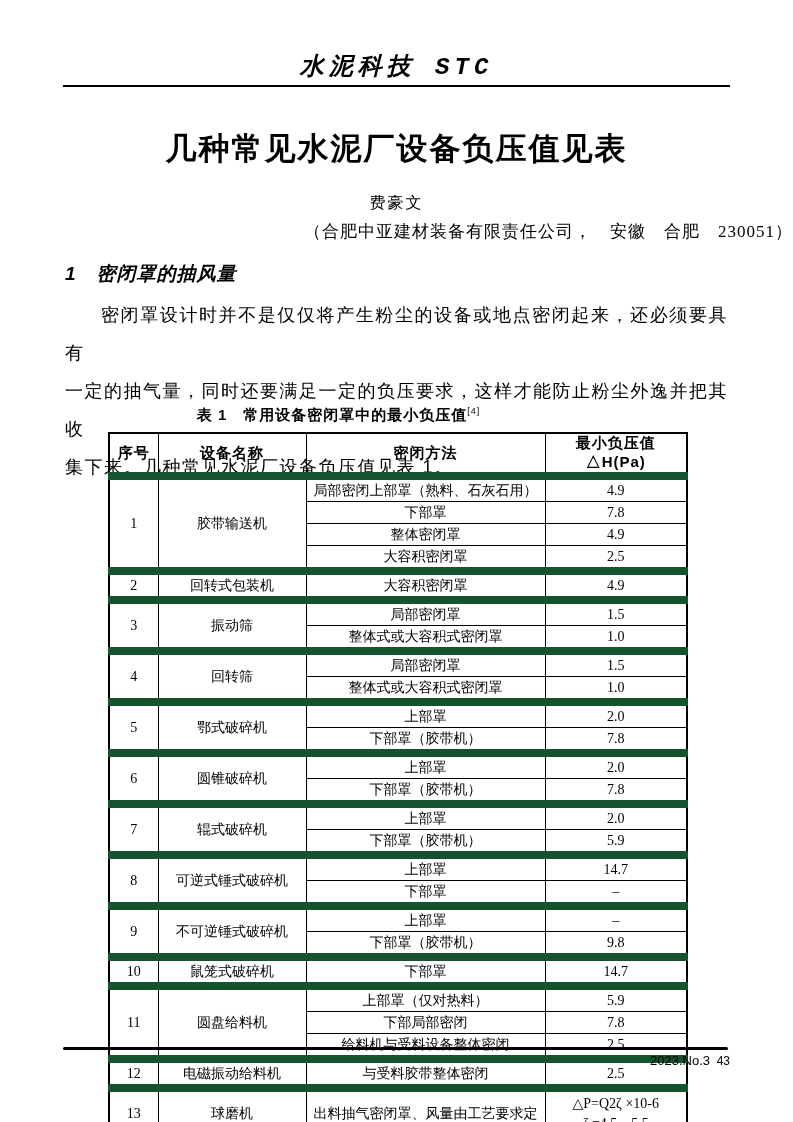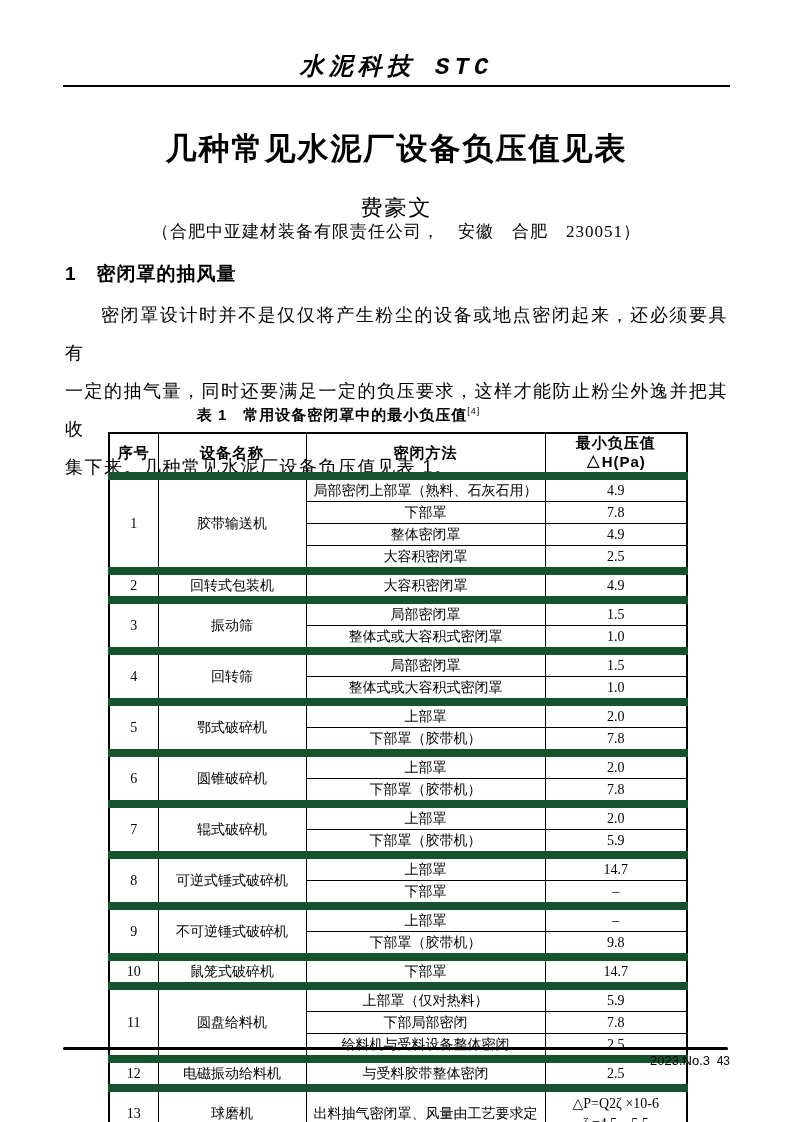--- a/index.html
+++ b/index.html
@@ -18,30 +18,30 @@
   }
   .head-rule{top:85px;left:63px;width:667px;height:2px;background:#000;}
 
   
   .article-title{
     top:128px;left:0;width:793px;text-align:center;
     font-size:31px;font-weight:700;letter-spacing:2px;
   }
   .article-author{
     top:193px;left:0;width:793px;text-align:center;
-    font-family:"Liberation Serif",serif;font-size:22px;letter-spacing:2px;
+    font-family:"Liberation Serif",serif;font-size:16px;letter-spacing:2px;
   }
   .article-affil{
-    top:220px;left:0;width:793px;text-align:center;
+    top:220px;left:0;width:793px;text-align:right;
     font-family:"Liberation Serif",serif;font-size:17px;letter-spacing:1px;
   }
 
   
   .section-heading{
-    top:261px;left:65px;font-size:19px;font-weight:700;letter-spacing:1px;
+    top:261px;left:65px;font-size:19px;font-weight:700;letter-spacing:1px;font-style:italic;
   }
   .intro{
     top:296px;left:65px;width:663px;font-size:18px;line-height:38px;
     letter-spacing:1.5px;
   }
   .intro .line{text-align:justify;text-align-last:justify;}
   .intro .line.first{text-indent:2em;}
   .intro .line.last{text-align-last:left;}
 
   

